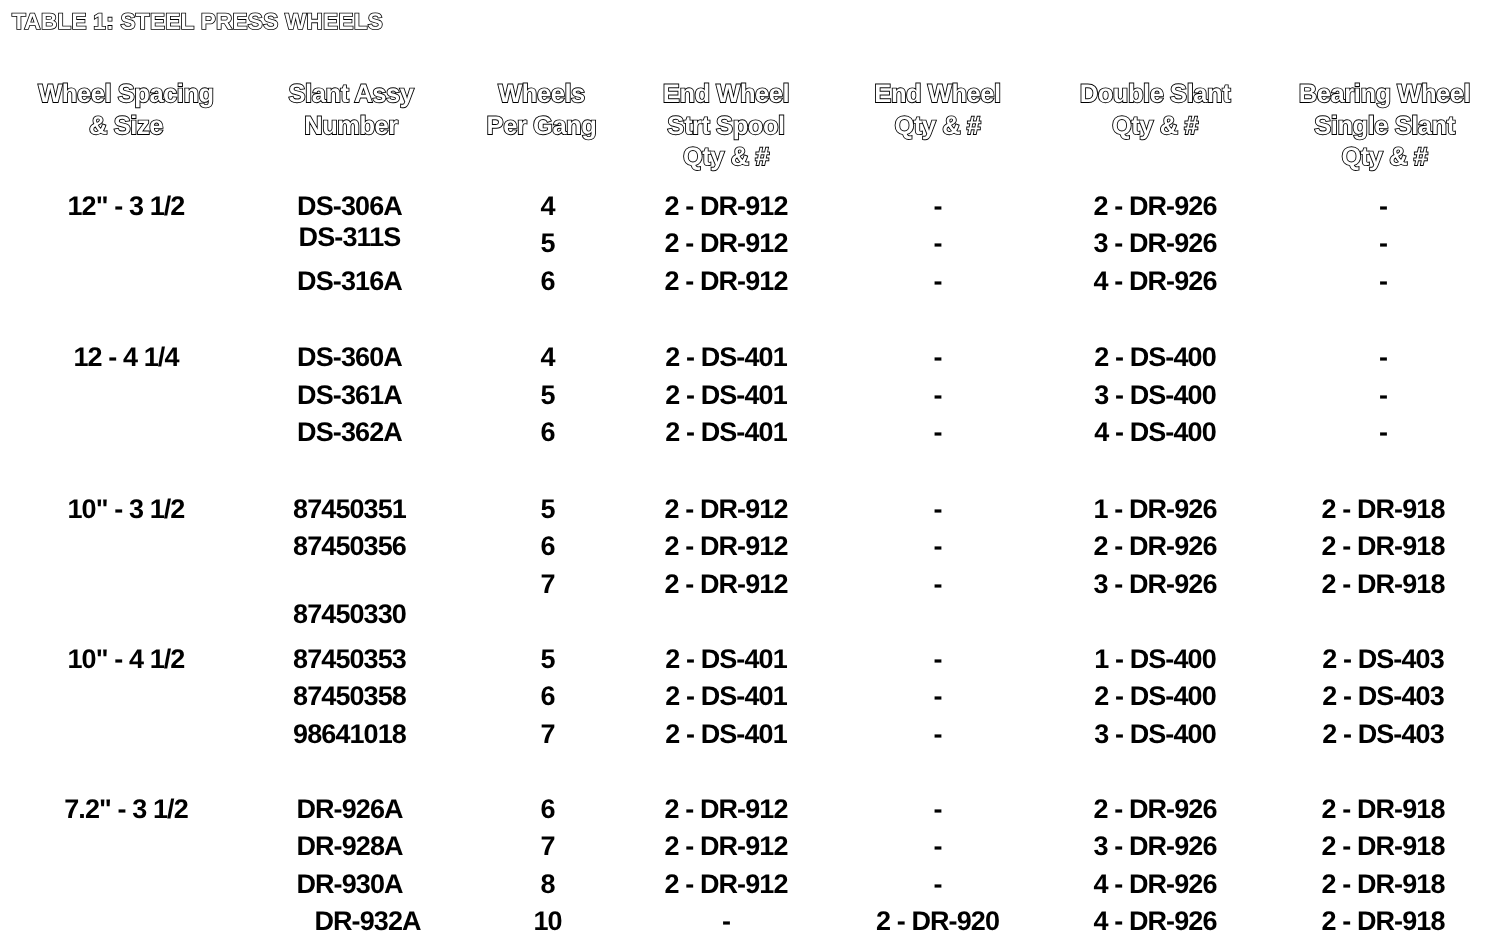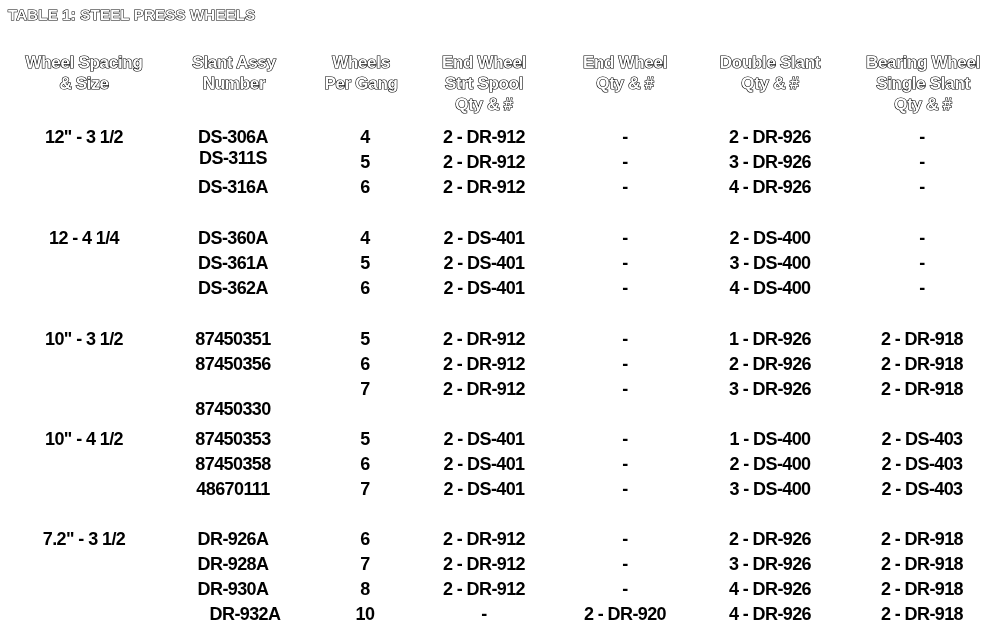--- a/index.html
+++ b/index.html
@@ -155,21 +155,21 @@
       </div>
       <div>
         <div class="cell" style="left: 233px; top: 453px;">87450358</div>
         <div class="cell" style="left: 365px; top: 453px;">6</div>
         <div class="cell" style="left: 484px; top: 453px;">2 - DS-401</div>
         <div class="cell" style="left: 625px; top: 453px;">-</div>
         <div class="cell" style="left: 770px; top: 453px;">2 - DS-400</div>
         <div class="cell" style="left: 922px; top: 453px;">2 - DS-403</div>
       </div>
       <div>
-        <div class="cell" style="left: 233px; top: 478px;">48670111</div>
+        <div class="cell" style="left: 233px; top: 478px;">98641018</div>
         <div class="cell" style="left: 365px; top: 478px;">7</div>
         <div class="cell" style="left: 484px; top: 478px;">2 - DS-401</div>
         <div class="cell" style="left: 625px; top: 478px;">-</div>
         <div class="cell" style="left: 770px; top: 478px;">3 - DS-400</div>
         <div class="cell" style="left: 922px; top: 478px;">2 - DS-403</div>
       </div>
       <div class="cell" style="left: 84px; top: 528px;">7.2" - 3 1/2</div>
       <div>
         <div class="cell" style="left: 233px; top: 528px;">DR-926A</div>
         <div class="cell" style="left: 365px; top: 528px;">6</div>

